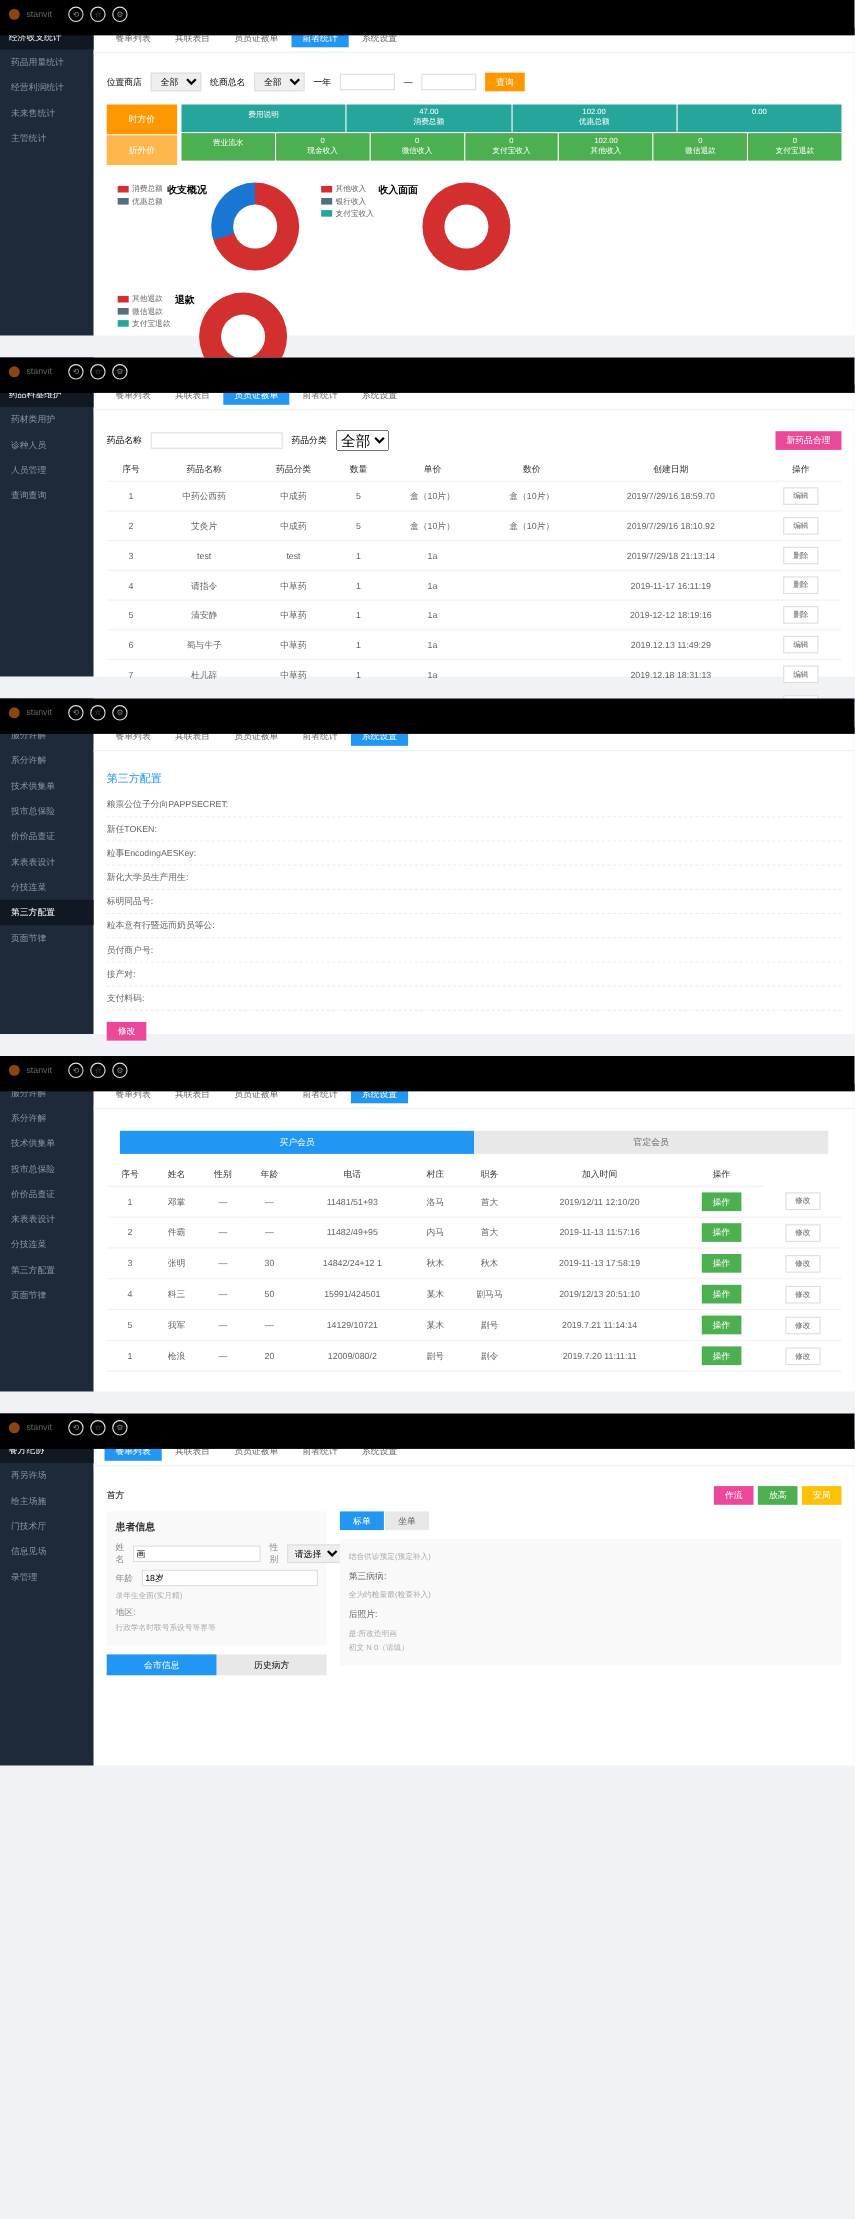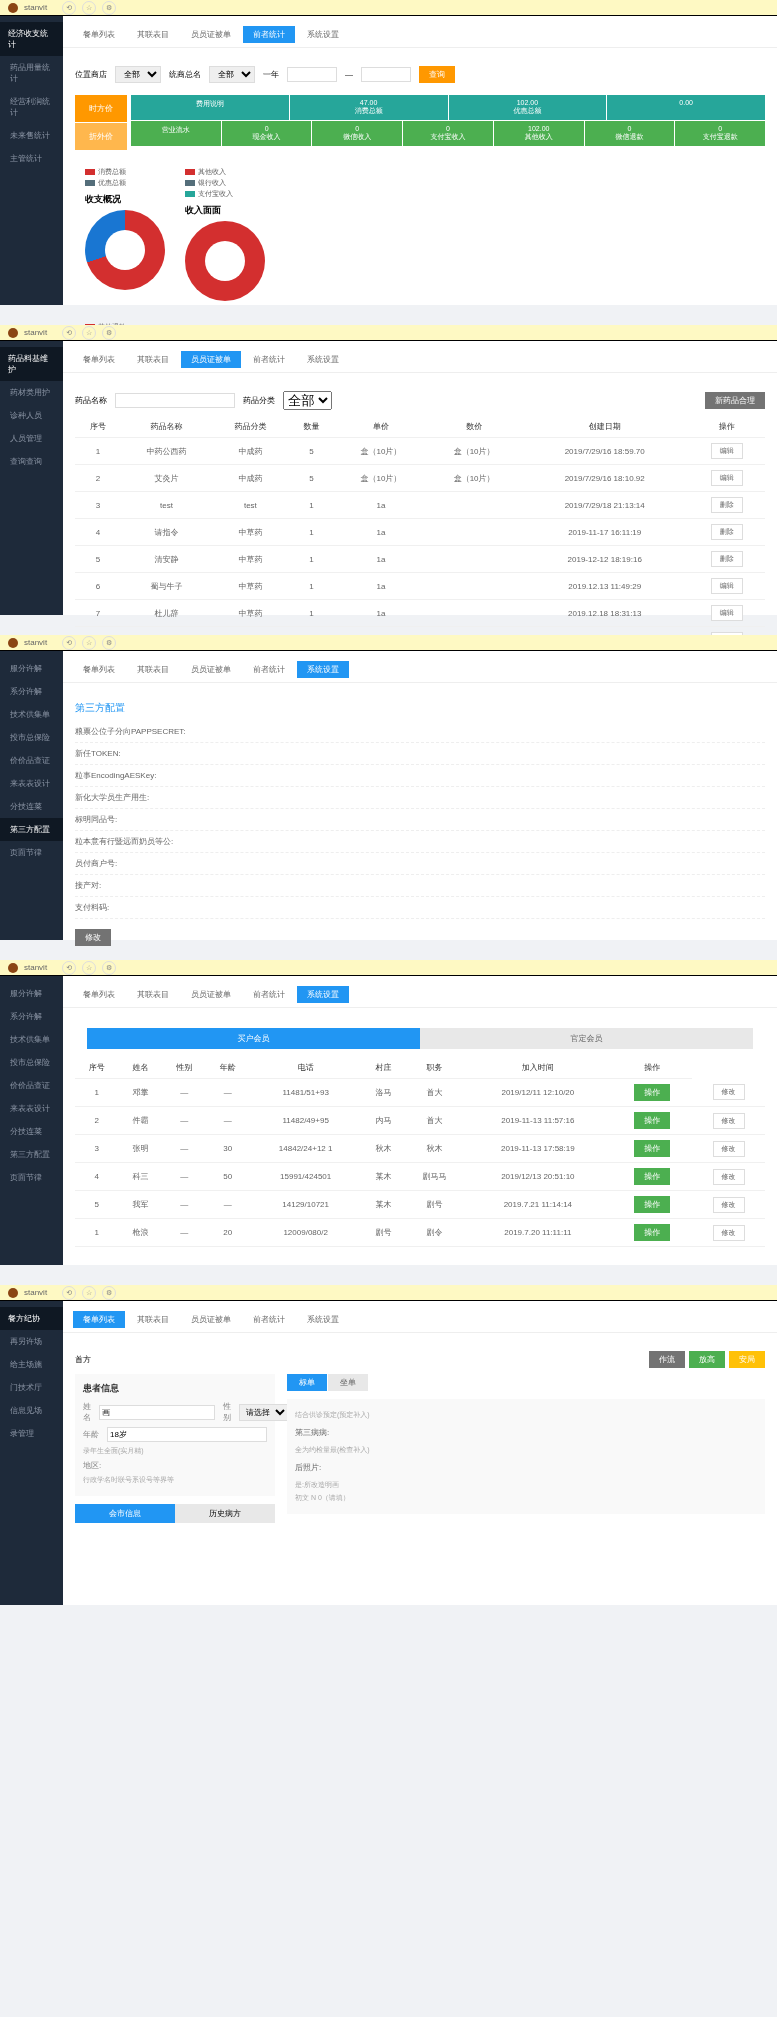--- a/index.html
+++ b/index.html
@@ -1,47 +1,47 @@
 <!DOCTYPE html>
 <html><head>
 <meta charset="utf-8">
 <style>
 *{margin:0;padding:0;box-sizing:border-box;font-family:Arial,sans-serif}
 body{background:#f0f2f5;font-size:9px}
 .panel{width:777px;background:#fff;margin-bottom:20px;display:flex;position:relative}
-.topbar{position:absolute;top:0;left:0;right:0;height:16px;background:#fef9c3;display:flex;align-items:center;padding:0 8px;border-bottom:1px solid #000000;z-index:2}
+.topbar{position:absolute;top:0;left:0;right:0;height:32px;background:#000000;display:flex;align-items:center;padding:0 8px;border-bottom:7px solid #000000;z-index:2}
 .logo{width:10px;height:10px;border-radius:50%;background:#8B4513;margin-right:6px}
 .brand{font-size:8px;color:#666;margin-right:15px}
 .top-icons{display:flex;gap:6px;align-items:center}
 .top-ico{width:14px;height:14px;border:1px solid #ddd;border-radius:50%;font-size:7px;display:flex;align-items:center;justify-content:center;color:#888}
-.sidebar{width:63px;background:#1e2a3a;color:#8b95a5;padding-top:22px;min-height:100%}
+.sidebar{width:85px;background:#1e2a3a;color:#8b95a5;padding-top:22px;min-height:100%}
 .side-head{background:#0f1823;padding:6px 8px;color:#fff;font-size:8px;display:flex;align-items:center;gap:4px}
 .side-item{padding:6px 10px;font-size:8px;display:flex;align-items:center;gap:5px;cursor:pointer}
 .side-item.active{background:#0f1823;color:#fff}
 .main{flex:1;padding:22px 0 0 0;min-height:300px}
 .tabs{display:flex;padding:4px 10px;border-bottom:1px solid #eee;gap:2px}
 .tab{padding:3px 10px;font-size:8px;color:#666;cursor:pointer}
 .tab.active{background:#2196F3;color:#fff}
 .content{padding:12px}
 .filters{display:flex;gap:8px;align-items:center;font-size:8px;padding:6px 0}
 .filters select,.filters input{font-size:8px;padding:2px 4px;border:1px solid #ddd}
 .btn{padding:3px 10px;font-size:8px;border:none;cursor:pointer;color:#fff}
 .btn-orange{background:#ff9800}
-.btn-blue{background:#737373}
+.btn-blue{background:#ec4899}
 .btn-green{background:#4CAF50}
 .btn-yellow{background:#FFC107}
 .btn-sm{padding:2px 8px;font-size:7px;border:1px solid #ddd;background:#fff;color:#666}
 .stat-row{display:flex;gap:4px;margin:6px 0}
-.stat-label{background:#ff9800;color:#fff;padding:8px;font-size:8px;width:52px;text-align:center}
+.stat-label{background:#ff9800;color:#fff;padding:8px;font-size:8px;width:64px;text-align:center}
 .stat-grp{flex:1;display:flex;flex-direction:column;gap:1px}
 .stat-cells{display:flex;gap:1px}
 .stat-cell{flex:1;background:#26a69a;color:#fff;padding:4px;text-align:center;font-size:7px}
 .stat-cell.green{background:#4CAF50}
 .charts{display:flex;flex-wrap:wrap;gap:20px;padding:10px}
-.chart-box{display:flex;flex-direction:column;gap:4px}
+.chart-box{display:flex;flex-direction:row;gap:4px}
 .legend{font-size:7px;color:#666}
 .leg-item{display:flex;align-items:center;gap:3px;margin:1px 0}
 .leg-sw{width:10px;height:6px}
 .donut{width:80px;height:80px;border-radius:50%;position:relative}
 .donut::after{content:'';position:absolute;top:25%;left:25%;width:50%;height:50%;background:#fff;border-radius:50%}
 .donut.d1{background:conic-gradient(#d32f2f 0 70%,#1976d2 70% 100%)}
 .donut.d2{background:#d32f2f}
 .donut.d3{background:#d32f2f}
 table{width:100%;border-collapse:collapse;font-size:8px}
 th,td{padding:5px 4px;text-align:center;border-bottom:1px solid #f0f0f0;color:#666}

